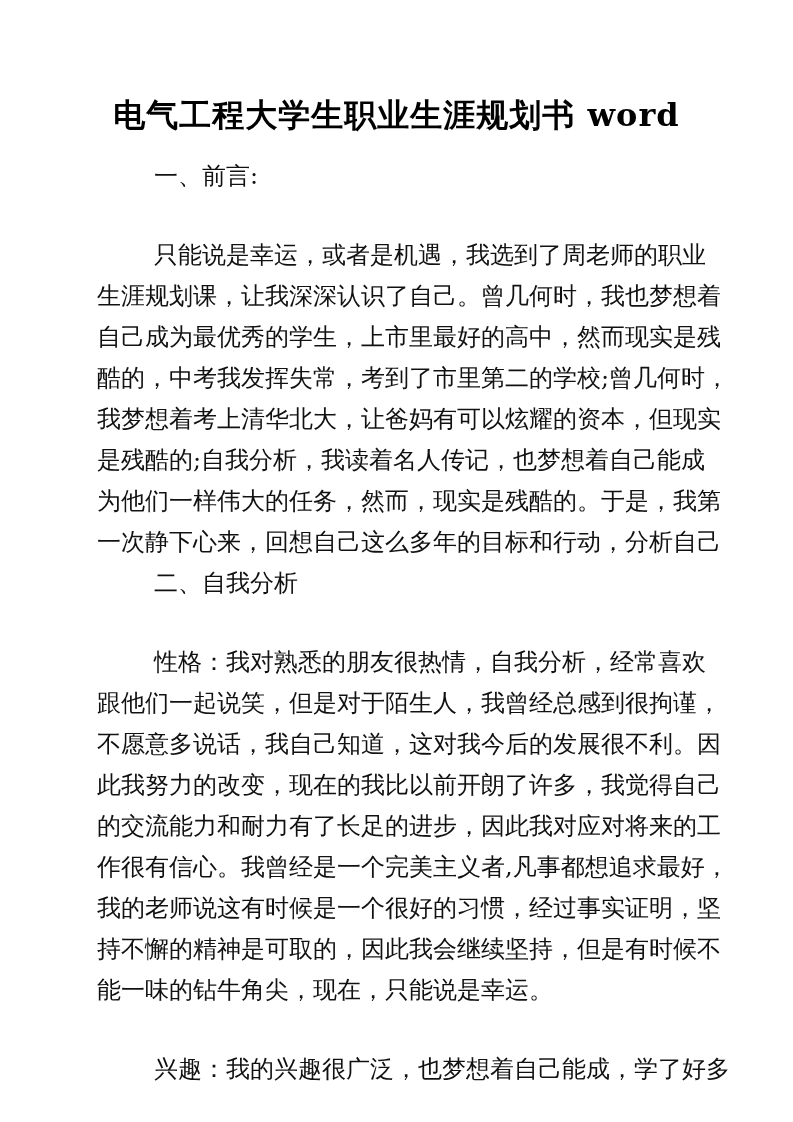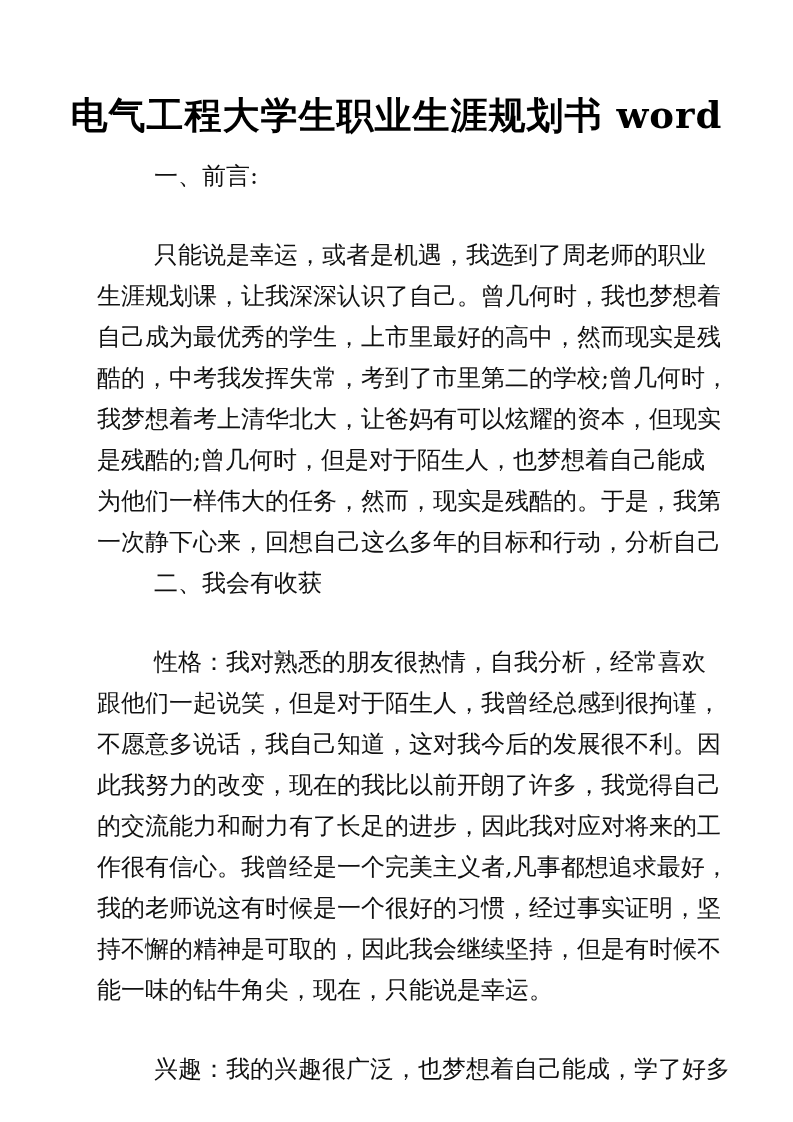--- a/index.html
+++ b/index.html
@@ -13,21 +13,21 @@
     height: 1122px;
     background: #ffffff;
     overflow: hidden;
     color: #111111;
     font-family: "DejaVu Serif", "Liberation Serif", serif;
   }
   .doc-title {
     margin: 92px 0 0 0;
     padding: 0;
     text-align: center;
-    font-size: 37px;
+    font-size: 32px;
     line-height: 46px;
     font-weight: 700;
     color: #000000;
     letter-spacing: 1px;
     white-space: nowrap;
   }
   .content {
     margin-top: 18px;
     padding-left: 97px;
     padding-right: 96px;
@@ -60,26 +60,26 @@
   <div class="content">
 
     <div class="line heading">一、前言:</div>
 
     <div class="para">
       <div class="line indent">只能说是幸运，或者是机遇，我选到了周老师的职业</div>
       <div class="line">生涯规划课，让我深深认识了自己。曾几何时，我也梦想着</div>
       <div class="line">自己成为最优秀的学生，上市里最好的高中，然而现实是残</div>
       <div class="line">酷的，中考我发挥失常，考到了市里第二的学校;曾几何时，</div>
       <div class="line">我梦想着考上清华北大，让爸妈有可以炫耀的资本，但现实</div>
-      <div class="line">是残酷的;曾几何时，但是对于陌生人，也梦想着自己能成</div>
+      <div class="line">是残酷的;自我分析，我读着名人传记，也梦想着自己能成</div>
       <div class="line">为他们一样伟大的任务，然而，现实是残酷的。于是，我第</div>
       <div class="line">一次静下心来，回想自己这么多年的目标和行动，分析自己</div>
     </div>
 
-    <div class="line heading">二、我会有收获</div>
+    <div class="line heading">二、自我分析</div>
 
     <div class="para">
       <div class="line indent">性格：我对熟悉的朋友很热情，自我分析，经常喜欢</div>
       <div class="line">跟他们一起说笑，但是对于陌生人，我曾经总感到很拘谨，</div>
       <div class="line">不愿意多说话，我自己知道，这对我今后的发展很不利。因</div>
       <div class="line">此我努力的改变，现在的我比以前开朗了许多，我觉得自己</div>
       <div class="line">的交流能力和耐力有了长足的进步，因此我对应对将来的工</div>
       <div class="line">作很有信心。我曾经是一个完美主义者,凡事都想追求最好，</div>
       <div class="line">我的老师说这有时候是一个很好的习惯，经过事实证明，坚</div>
       <div class="line">持不懈的精神是可取的，因此我会继续坚持，但是有时候不</div>

